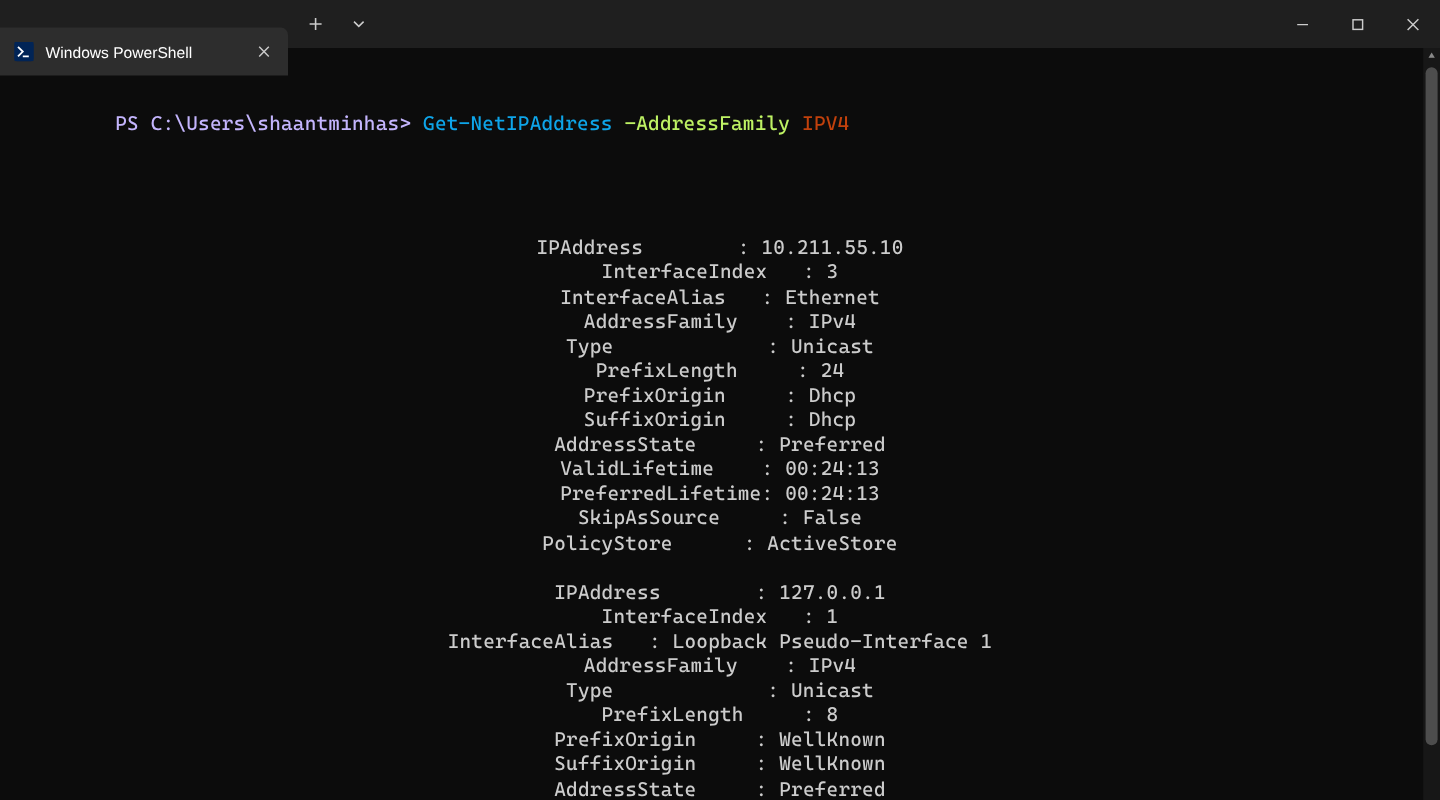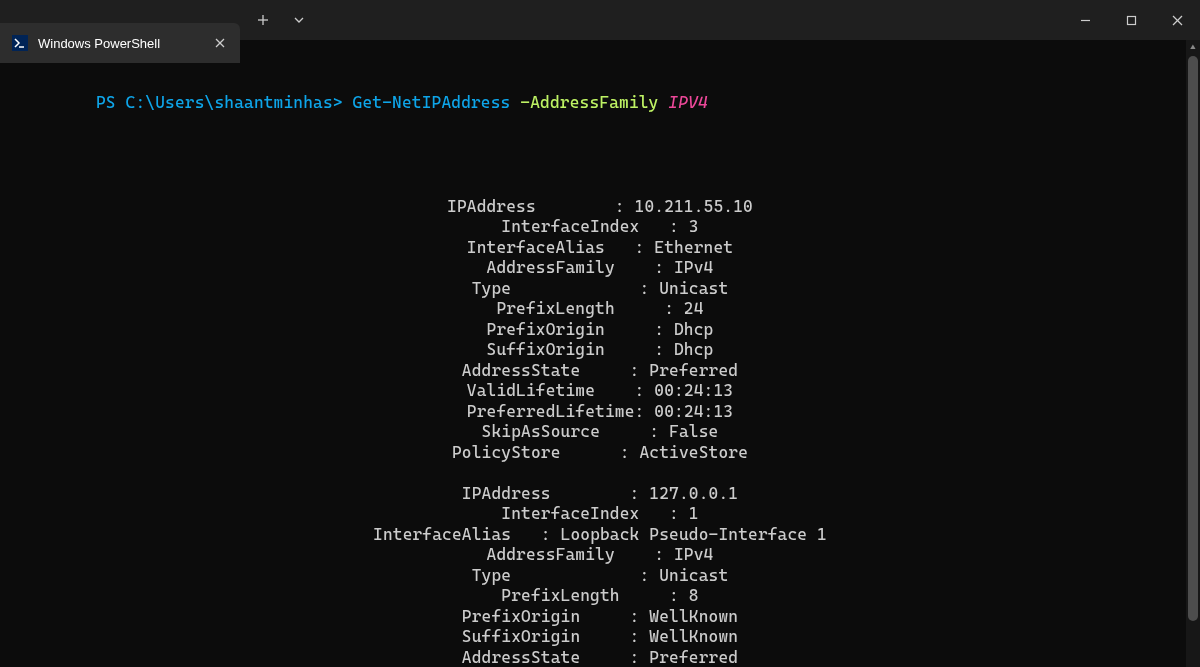--- a/index.html
+++ b/index.html
@@ -113,31 +113,30 @@
       font-size: 16.5px;
       line-height: 20.5px;
       white-space: pre;
       letter-spacing: 0.2px;
       font-family: 'Cascadia Mono', Consolas, monospace;
     }
     .prompt-line {
       padding-left: 90px;
     }
     .prompt-prefix {
-      color: #0ea5e9;
+      color: #c4b5fd;
     }
     .cmd-yellow {
       color: #0ea5e9;
     }
     .cmd-gray {
       color: #bef264;
     }
     .cmd-white {
-      color: #ec4899;
-      font-style: italic;
+      color: #c2410c;
     }
     .output-block {
       margin-top: 42px;
       text-align: center;
     }
     .output-line {
       color: #cccccc;
     }
     .output-section-gap {
       height: 20.5px;

